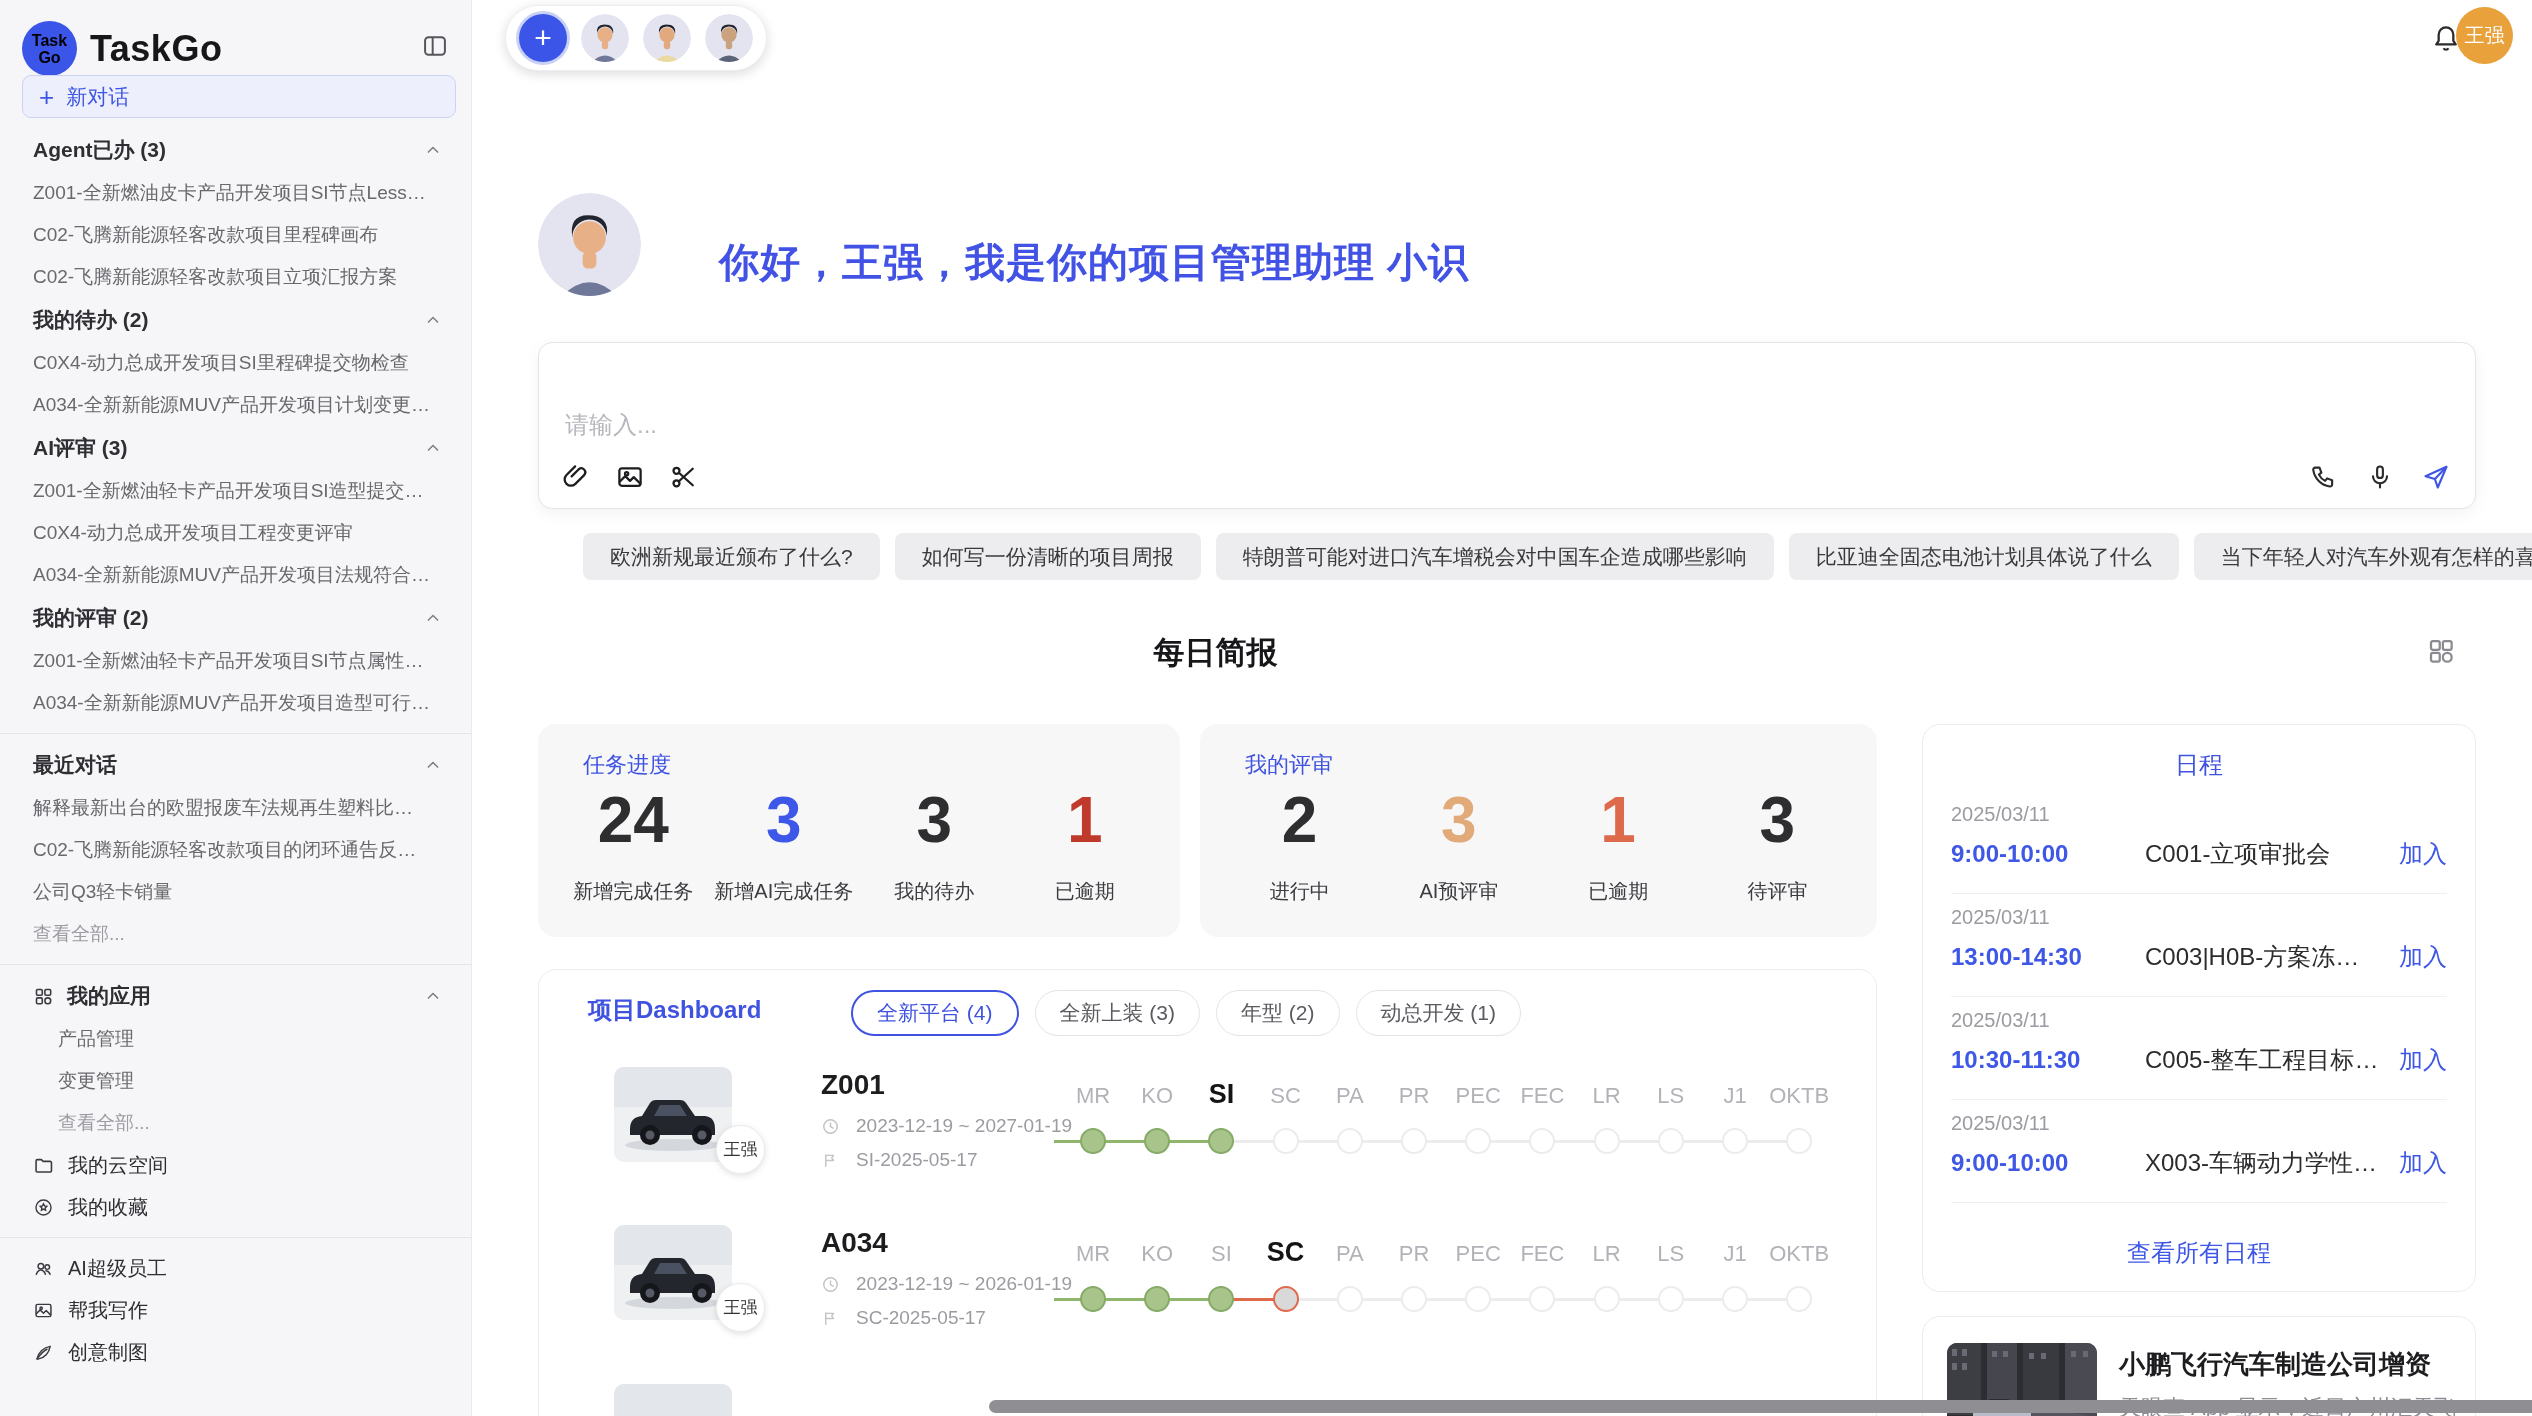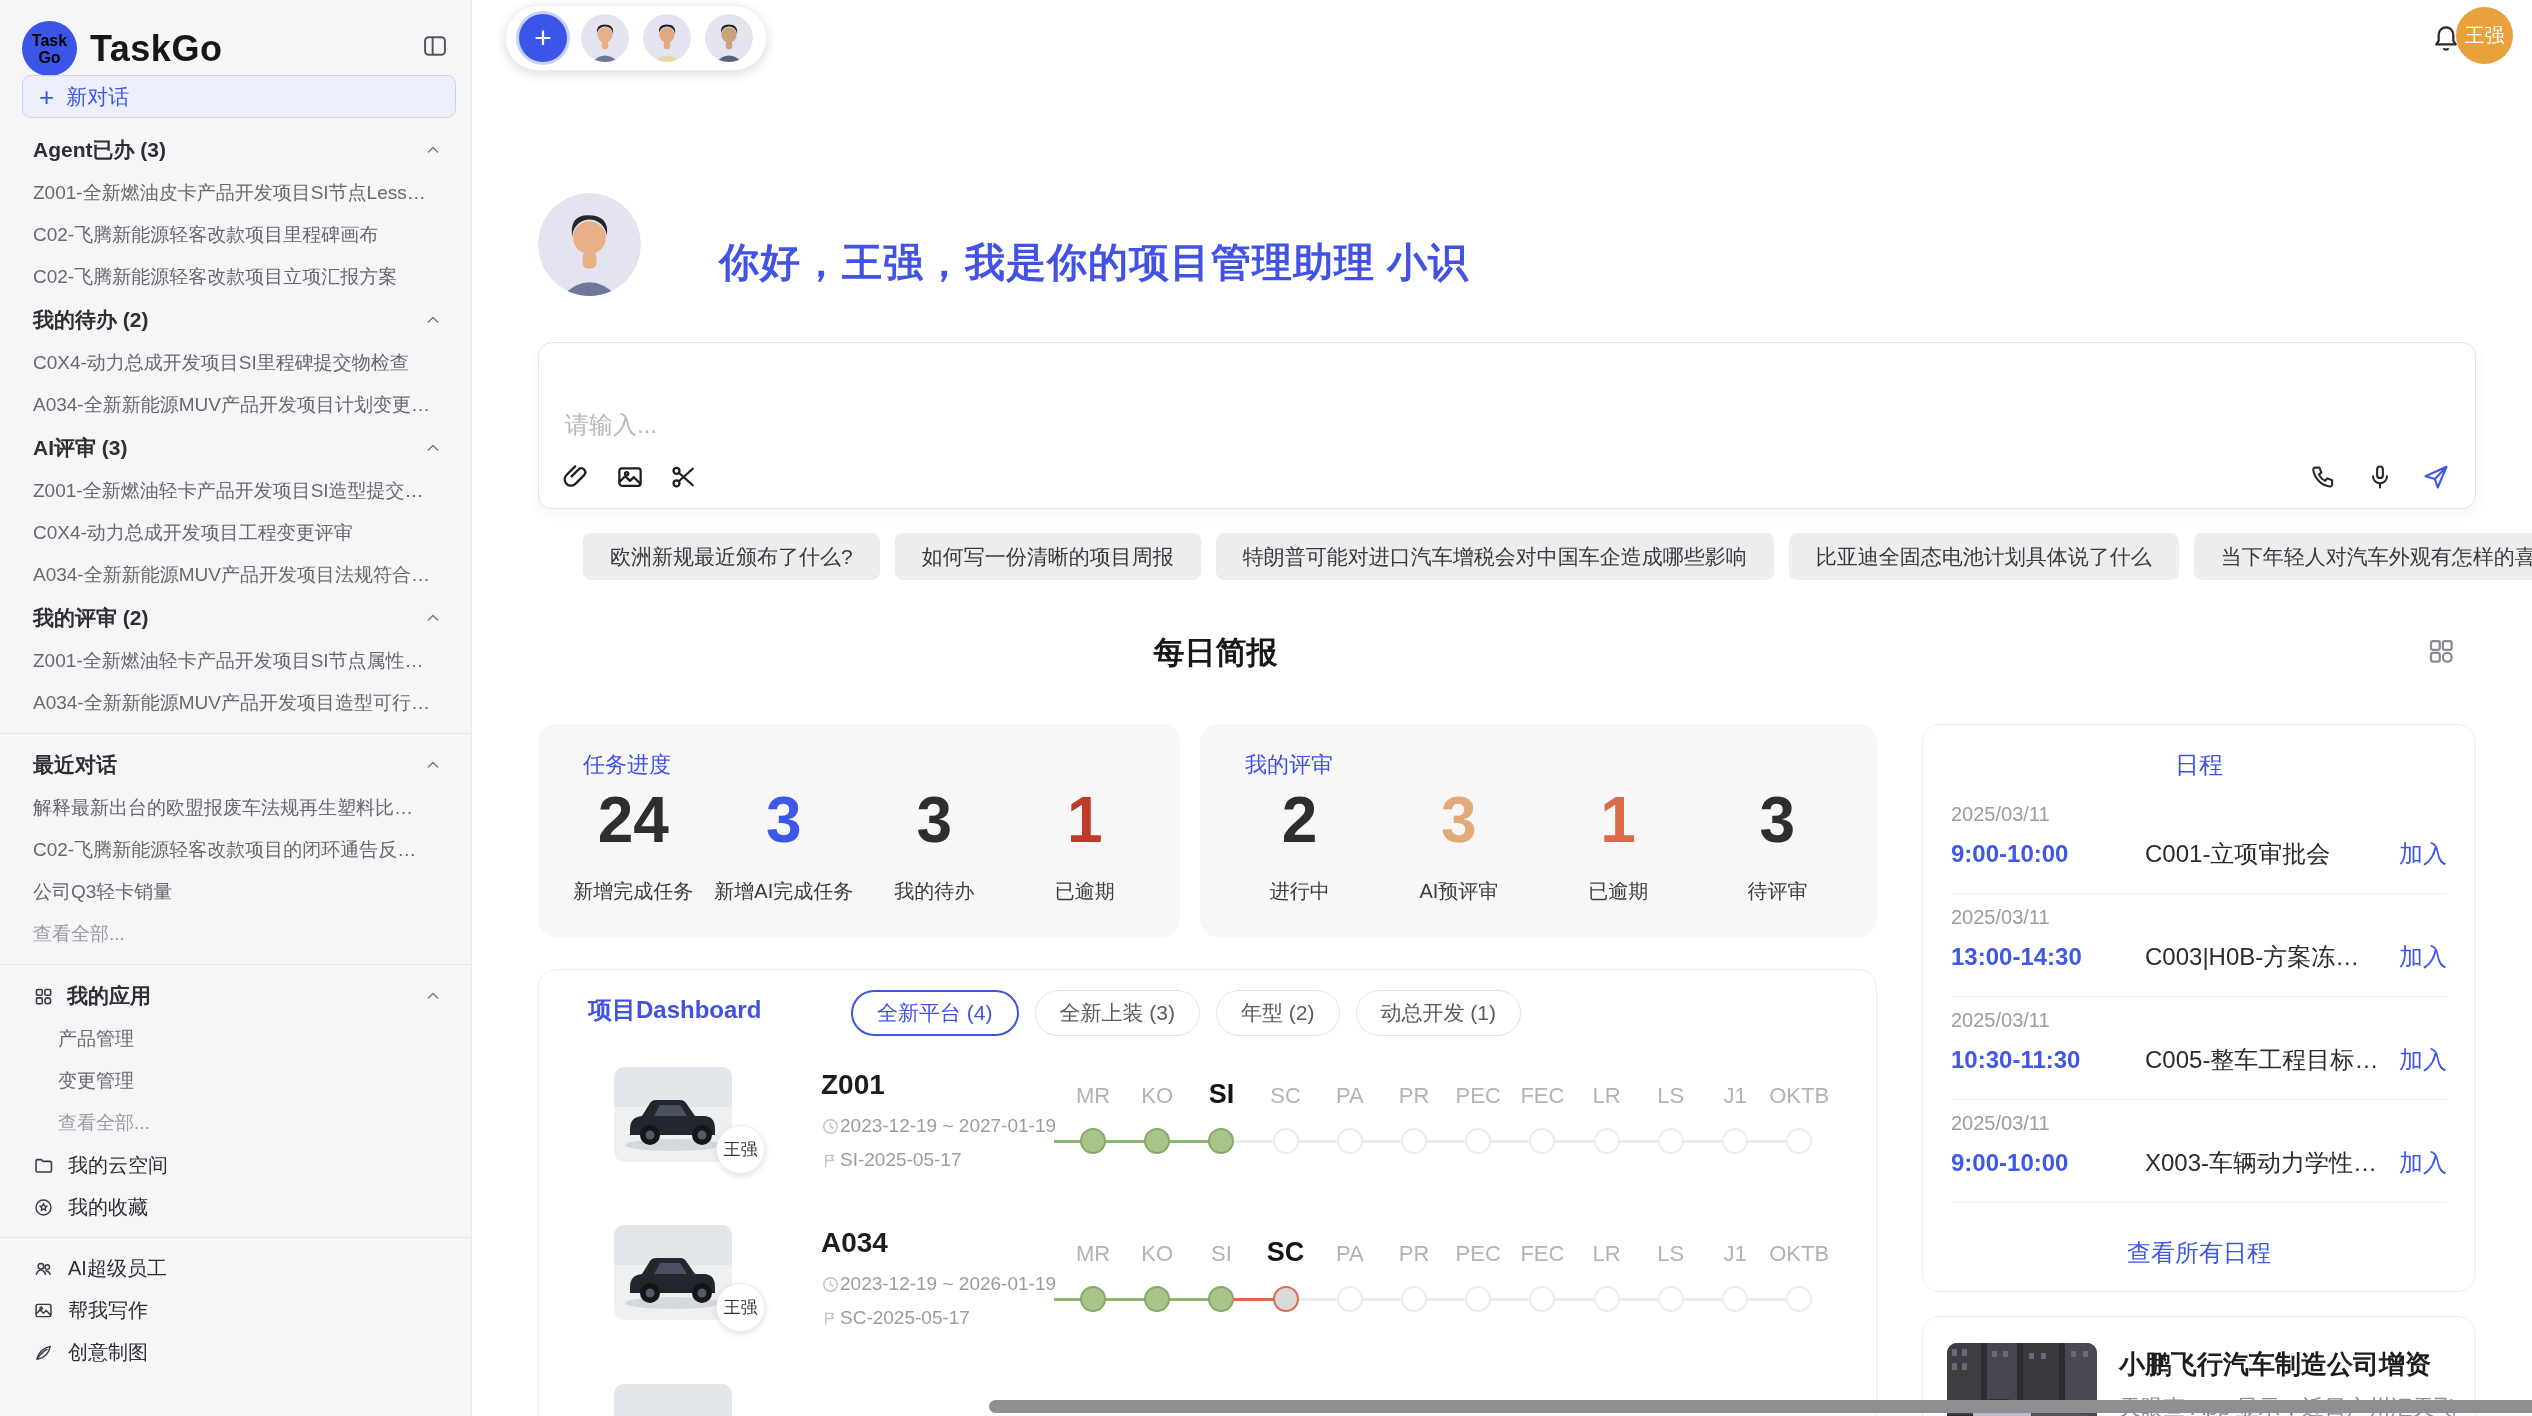--- a/index.html
+++ b/index.html
@@ -88,21 +88,21 @@
   .tab { height:46px; border-radius:23px; border:1px solid #e3e3e6; background:#fff;
     display:flex; align-items:center; padding:0 24px; font-size:21px; color:#5a5a60; cursor:pointer; }
   .tab.active { border:2px solid #4053e0; color:#4053e0; }
   .proj-row { position:absolute; left:75px; right:24px; height:122px; }
   .car-img { position:absolute; left:0; top:0; width:118px; height:95px; border-radius:10px; overflow:hidden; }
   .car-img svg { width:100%; height:100%; display:block; }
   .owner-badge { position:absolute; left:102px; top:58px; width:49px; height:49px; border-radius:50%;
     background:#fff; border:1px solid #ececee; box-shadow:0 2px 6px rgba(0,0,0,.12); display:flex;
     align-items:center; justify-content:center; font-size:17px; color:#333; }
   .proj-code { position:absolute; left:207px; top:2px; font-size:28px; font-weight:700; color:#1d1d20; }
-  .proj-meta { position:absolute; left:207px; display:flex; align-items:center; gap:0;
+  .proj-meta { position:absolute; left:207px; display:flex; align-items:center; gap:16px;
     font-size:19px; color:#9b9ba1; }
   .proj-meta .icon { width:19px; height:19px; color:#c3c3c8; }
   .meta-dates { top:48px; } .meta-flag { top:82px;justify-content:flex-end; }
   .milestones { position:absolute; left:440px; top:0; width:800px; height:122px; }
   .ms-label { position:absolute; top:16px; width:90px; text-align:center; font-size:22px; color:#b2b2b8; }
   .ms-label.current { color:#141416; font-weight:700; font-size:27px; top:12px; }
   .ms-line { position:absolute; top:73px; height:3px; background:#ececee; }
   .ms-line.done { background:#8fb56e; }
   .ms-line.overdue { background:#e06a4a; }
   .ms-dot { position:absolute; top:61px; width:26px; height:26px; border-radius:50%;

